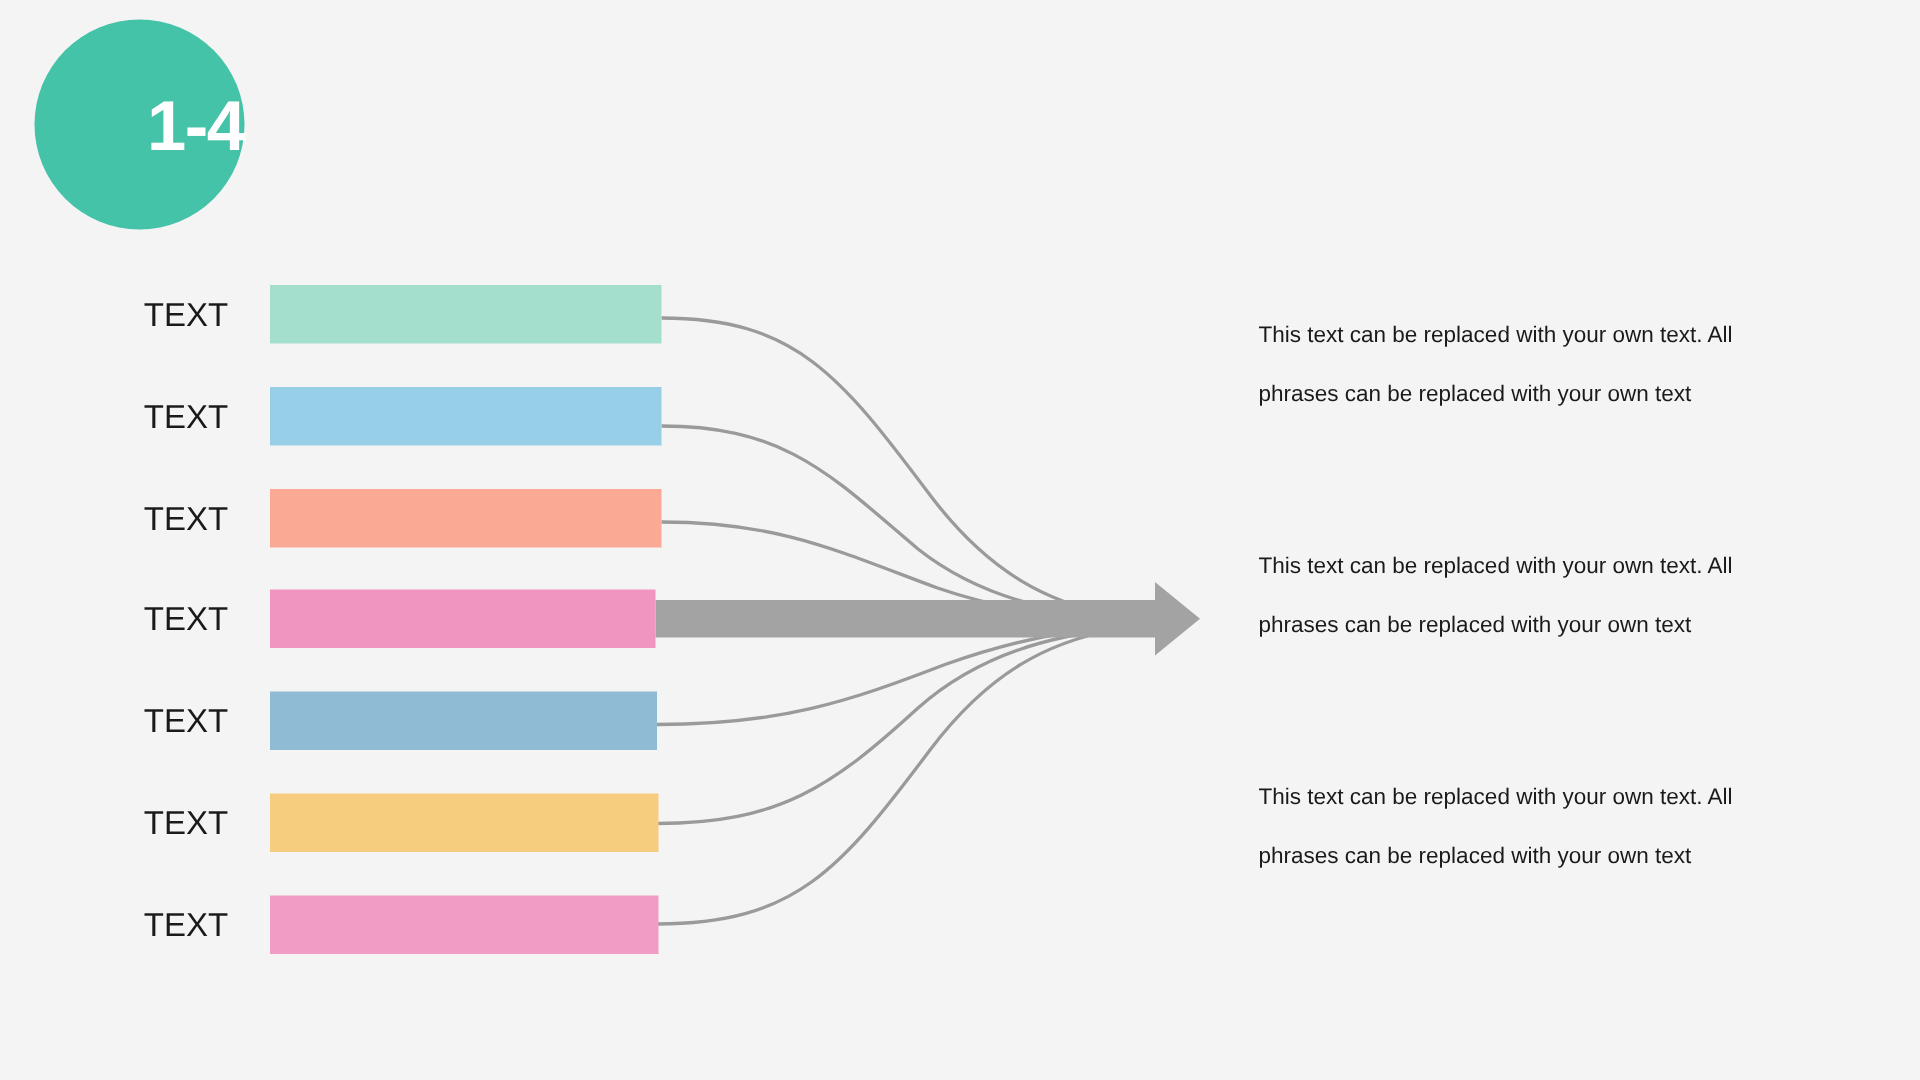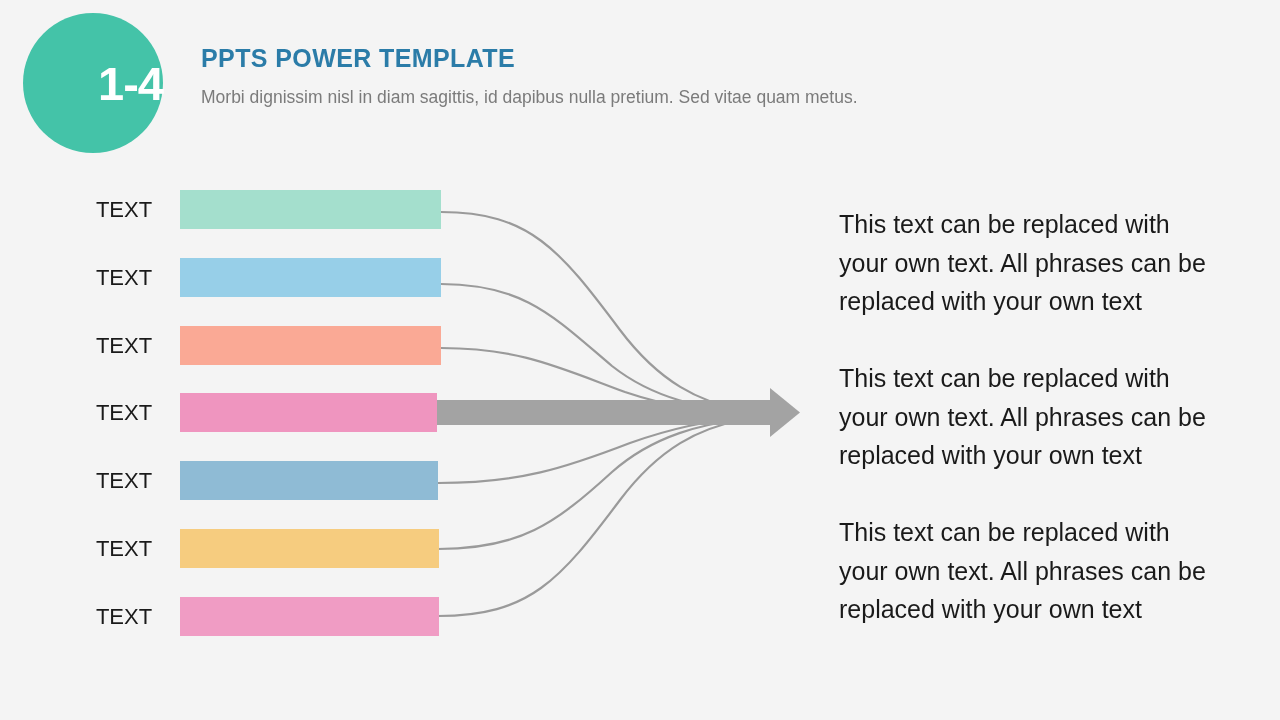--- a/index.html
+++ b/index.html
@@ -94,37 +94,33 @@
     left: 180px;
     height: 39px;
   }
 
   
   .desc-block {
     position: absolute;
     left: 839px;
     width: 372px;
     color: #1a1a1a;
-    font-size: 25px;
+    font-size: 15px;
     line-height: 38.5px;
   }
 </style>
 </head>
 <body style="background: rgb(244, 244, 244);">
 
 <div id="header">
 
   <div id="badge-circle" style="background: rgb(68, 195, 168);">
     <span id="badge-label">1-4</span>
   </div>
 
-  <div id="title-block">
-    <h1 id="page-title" style="color: rgb(43, 124, 168);">PPTS POWER TEMPLATE</h1>
-    <p id="page-subtitle" style="color: rgb(123, 123, 123);">Morbi dignissim nisl in diam sagittis, id dapibus nulla pretium. Sed vitae quam metus.</p>
-  </div>
 
 </div>
 
 <div id="diagram">
 
   <svg id="flow-svg" viewBox="0 0 1280 720">
 
     <g fill="none" stroke="#9a9a9a" stroke-width="2.2">
       <path d="M441,212 C 530,212 560,250 620,330 C 660,383 700,402 742,410" stroke="#9a9a9a"></path>
       <path d="M441,284 C 525,284 555,318 612,366 C 655,400 705,408 742,412" stroke="#9a9a9a"></path>

